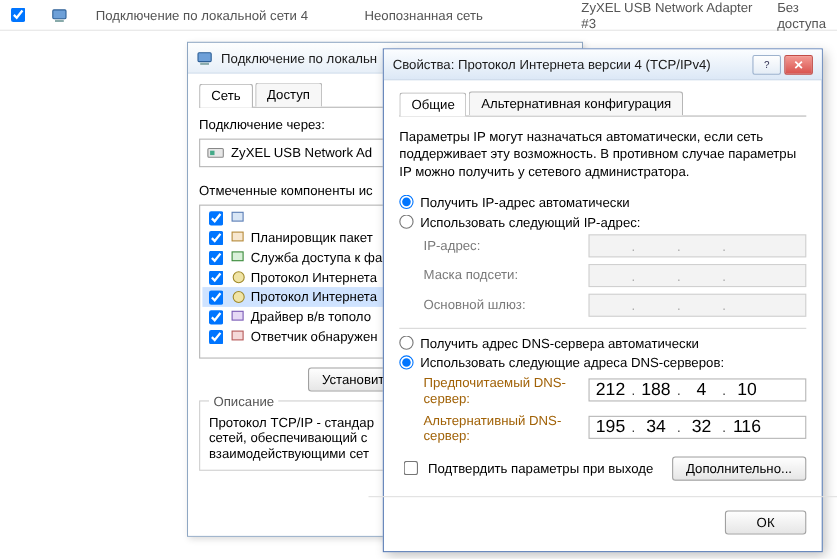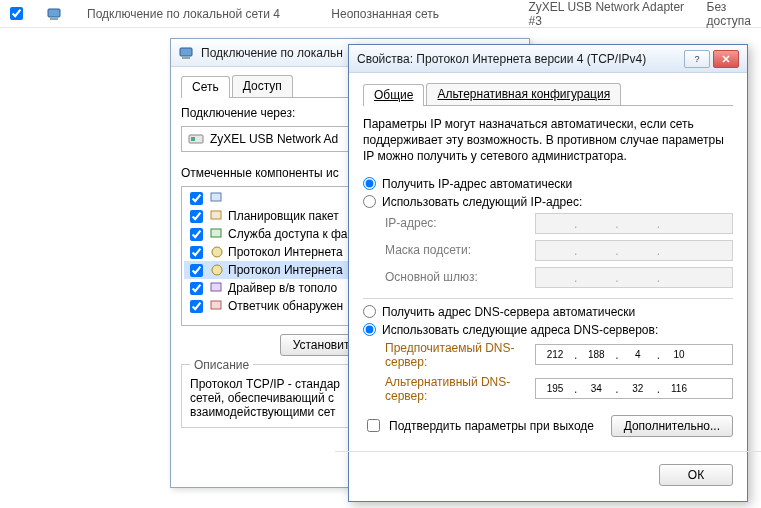--- a/index.html
+++ b/index.html
@@ -52,34 +52,34 @@
     border: 1px solid #5a7db5; background: #fff;
     box-shadow: 3px 3px 10px rgba(0,0,0,.25);
   }
   .win-front .titlebar { background: linear-gradient(#fbfdff,#dce8f6); font-weight: 400; }
   .title-controls { margin-left: auto; display: flex; gap: 3px; }
   .tc-btn { width: 26px; height: 18px; border: 1px solid #9db2cd; border-radius: 2px; display: flex; align-items: center; justify-content: center; background: linear-gradient(#fefefe,#e5edf6); cursor: default; }
   .tc-close { background: linear-gradient(#f39a93,#d9534f); border-color: #c14b46; color: #fff; }
   .tc-btn svg { width: 10px; height: 10px; }
 
   .front-body { padding: 10px 14px; }
-  .front-tabs { display:flex; border-bottom:1px solid #b6b6b6;text-decoration:underline; }
+  .front-tabs { display:flex; border-bottom:1px solid #b6b6b6; }
   .front-tabs .tab { font-size: 12px; }
 
   .desc { margin: 10px 0 12px; color: #000000; line-height: 1.35; }
 
   .radio-line { display: flex; align-items: center; gap: 6px; margin: 4px 0; }
   .radio-line input { margin: 0; }
 
   .ip-grid { margin: 2px 0 10px 22px; display: grid; grid-template-columns: 150px 1fr; row-gap: 6px; align-items: center; }
   .ip-grid label { color: #7a7a7a; }
   .ip-grid.enabled label { color: #a16207; }
   .ip-input { display: flex; gap: 0; border: 1px solid #b6b6b6; height: 21px; background: #fff; }
   .ip-input.disabled { background: #f3f3f3; border-color: #d0d0d0; }
-  .ip-oct { width: 38px; border: none; text-align: center; font-size: 10px; outline: none; background: transparent; }
+  .ip-oct { width: 38px; border: none; text-align: center; font-size: 16px; outline: none; background: transparent; }
   .ip-sep { display:flex; align-items:flex-end; padding-bottom:2px; color:#333; }
   .ip-input.disabled .ip-sep { color:#aaa; }
   .ip-input.disabled .ip-oct { color:#aaa; }
 
   .chk-line { display:flex; align-items:center; gap:6px; margin-top:10px; }
 
   .front-footer { display:flex; justify-content:flex-end; gap:8px; padding: 8px 14px 12px; }
   .front-footer .btn { min-width: 74px; }
 
   .hr { height:1px; background:#e0e0e0; margin:4px -14px; }

